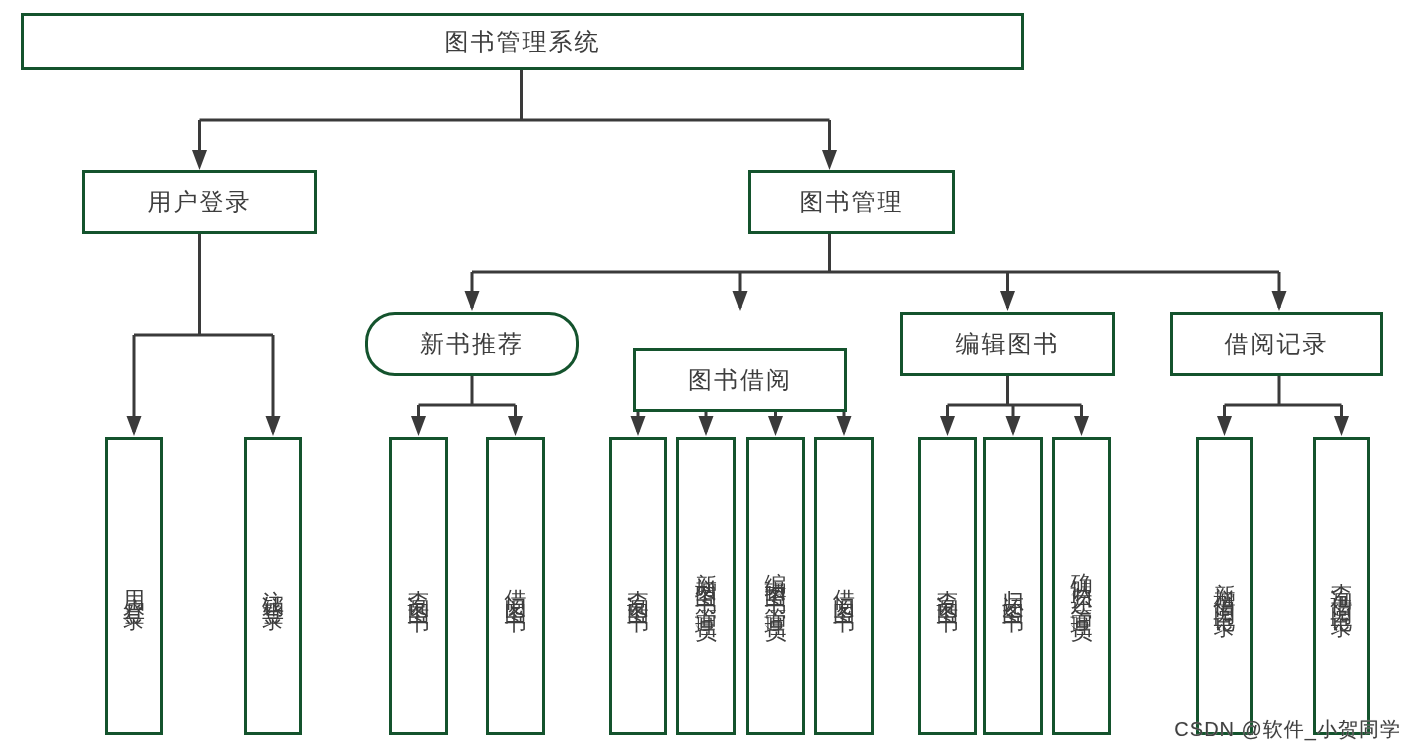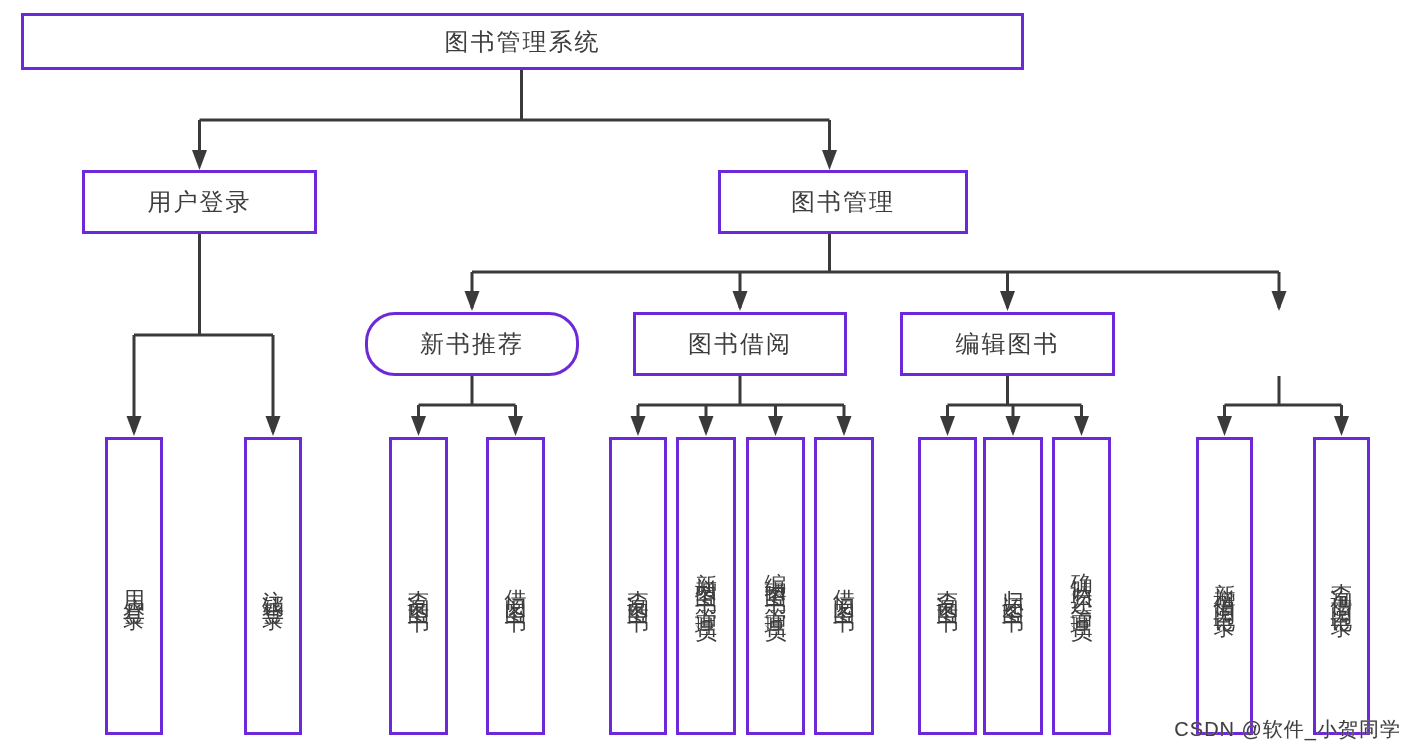--- a/index.html
+++ b/index.html
@@ -18,21 +18,21 @@
   .connectors {
     position: absolute;
     left: 0;
     top: 0;
     width: 1405px;
     height: 747px;
   }
   .node {
     position: absolute;
     box-sizing: border-box;
-    border: 3px solid #6d28d9;
+    border: 3px solid #14532d;
     background: #ffffff;
     display: flex;
     align-items: center;
     justify-content: center;
     color: #3d3d3d;
   }
   .node.hlabel {
     font-size: 24px;
     letter-spacing: 2px;
     white-space: nowrap;
@@ -104,32 +104,35 @@
     </g>
   </svg>
 
   <div class="node root hlabel">
     <span>图书管理系统</span>
   </div>
 
   <div class="node lvl2 hlabel" style="left:82px; width:235px;">
     <span>用户登录</span>
   </div>
-  <div class="node lvl2 hlabel" style="left:718px; width:250px;">
+  <div class="node lvl2 hlabel" style="left:748px; width:207px;">
     <span>图书管理</span>
   </div>
 
   <div class="node lvl3 hlabel" style="left:365px; width:214px;border-radius:30px;">
     <span>新书推荐</span>
   </div>
-  <div class="node lvl3 hlabel" style="left:633px; width:214px;">
+  <div class="node lvl3 hlabel" style="left:633px; width:214px;margin-top:36px;">
     <span>图书借阅</span>
   </div>
   <div class="node lvl3 hlabel" style="left:900px; width:215px;">
     <span>编辑图书</span>
+  </div>
+  <div class="node lvl3 hlabel" style="left:1170px; width:213px;">
+    <span>借阅记录</span>
   </div>
 
   <div class="node leaf" style="left:105px; width:58px;">
     <span class="vtext">用户登录</span>
   </div>
   <div class="node leaf" style="left:244px; width:58px;">
     <span class="vtext">注销登录</span>
   </div>
 
   <div class="node leaf" style="left:389px; width:59px;">

